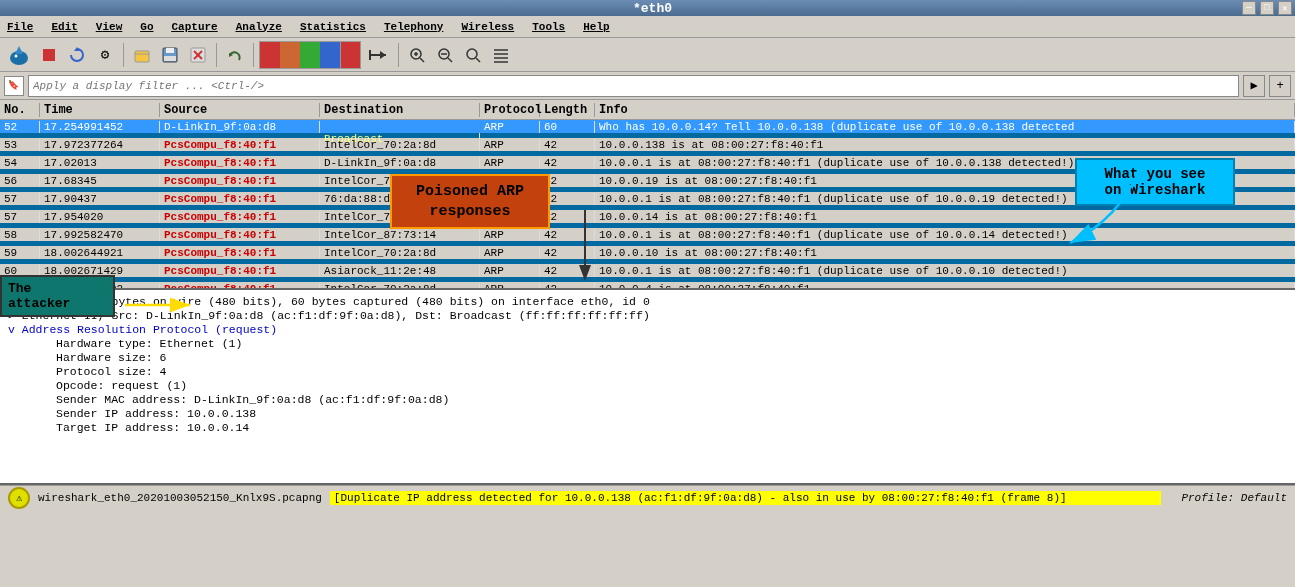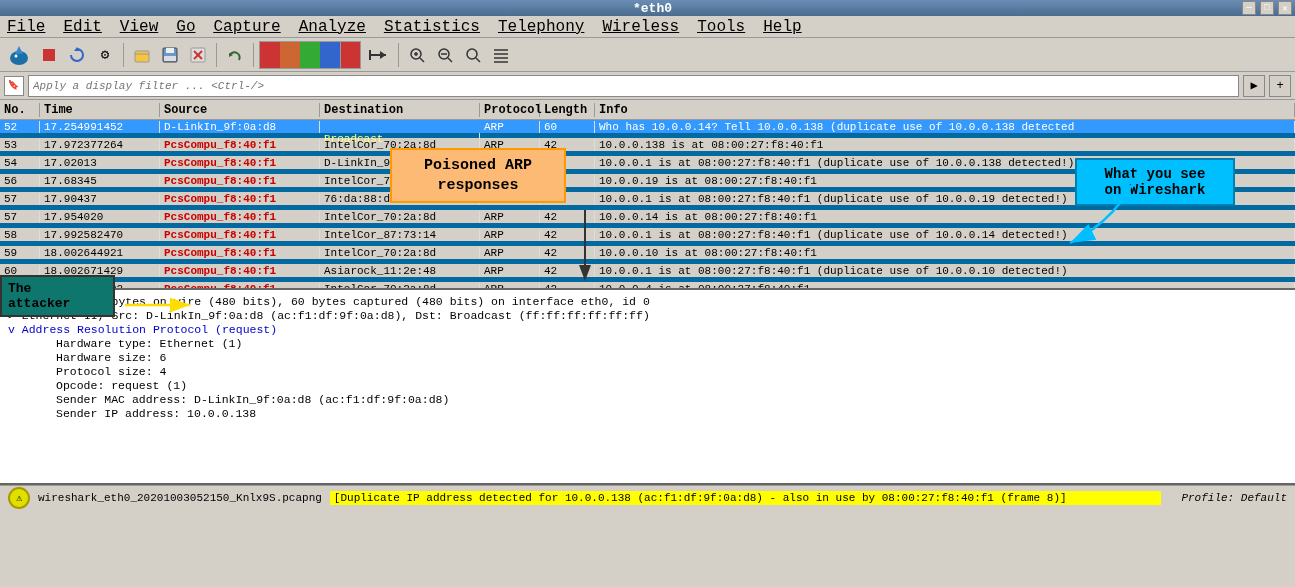--- a/index.html
+++ b/index.html
@@ -39,24 +39,25 @@
     #menubar {
       background: #d4d0c8;
       padding: 2px 4px;
       display: flex;
       gap: 12px;
       border-bottom: 1px solid #999;
       height: 22px;
       align-items: center;
     }
     .menu-item {
-      font-size: 16px;
+      font-size: 11px;
       cursor: pointer;
       padding: 1px 3px;
       text-decoration: underline;
+      font-weight: bold;
     }
     .menu-item:first-letter { text-decoration: underline; }
     
     #toolbar {
       background: #d4d0c8;
       padding: 3px 4px;
       display: flex;
       gap: 2px;
       align-items: center;
       border-bottom: 1px solid #999;
@@ -192,30 +193,30 @@
       font-weight: bold;
       color: black;
       z-index: 10;
       left: 0;
       top: 175px;
       width: 115px;
     }
     
     .poison-box {
       position: absolute;
-      background: #fdba74;
+      background: #c2410c;
       border: 2px solid #f90;
       padding: 6px 10px;
       font-size: 15px;
       font-weight: bold;
       color: black;
       z-index: 10;
       left: 390px;
-      top: 48px;
-      width: 176px;
+      top: 74px;
+      width: 160px;
       text-align: center;
       line-height: 1.3;
     }
     .pkt-rows-container {
       flex: 1;
       overflow: hidden;
       position: relative;
     }
   </style>
 </head>
@@ -503,20 +504,21 @@
 <div id="detail-pane">
 <div class="detail-row" style="cursor: pointer;">&gt; Frame 52: 60 bytes on wire (480 bits), 60 bytes captured (480 bits) on interface eth0, id 0</div>
     <div class="detail-row" style="cursor: pointer;">&gt; Ethernet II, Src: D-LinkIn_9f:0a:d8 (ac:f1:df:9f:0a:d8), Dst: Broadcast (ff:ff:ff:ff:ff:ff)</div>
     <div class="detail-row" style="cursor: pointer; color: rgb(0, 0, 204);">v Address Resolution Protocol (request)</div>
     <div class="detail-row detail-indent">    Hardware type: Ethernet (1)</div>
     <div class="detail-row detail-indent">    Hardware size: 6</div>
     <div class="detail-row detail-indent">    Protocol size: 4</div>
     <div class="detail-row detail-indent">    Opcode: request (1)</div>
     <div class="detail-row detail-indent">    Sender MAC address: D-LinkIn_9f:0a:d8 (ac:f1:df:9f:0a:d8)</div>
     <div class="detail-row detail-indent">    Sender IP address: 10.0.0.138</div>
+    <div class="detail-row detail-indent">    Target IP address: 10.0.0.14</div>
   </div>
 
 <div id="statusbar">
   <div style="width:22px; height:22px; background:#e0e000; border-radius:50%; border:2px solid #aa9900; display:flex; align-items:center; justify-content:center; font-size:10px; flex-shrink:0;">⚠</div>
   <span style="font-size:11px;">wireshark_eth0_20201003052150_Knlx9S.pcapng</span>
   <span class="status-highlight">[Duplicate IP address detected for 10.0.0.138 (ac:f1:df:9f:0a:d8) - also in use by 08:00:27:f8:40:f1 (frame 8)]</span>
   <span style="margin-left:12px;font-style:italic;">Profile: Default</span>
 </div>
 
 </body></html>

